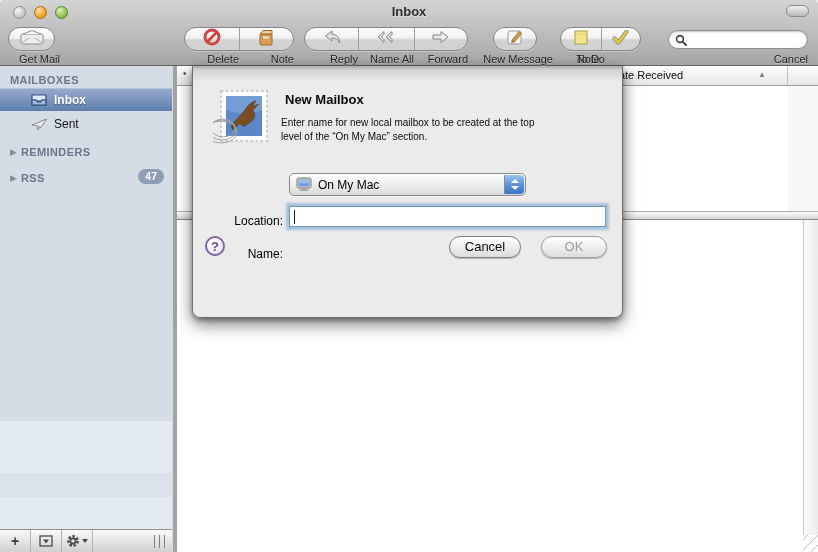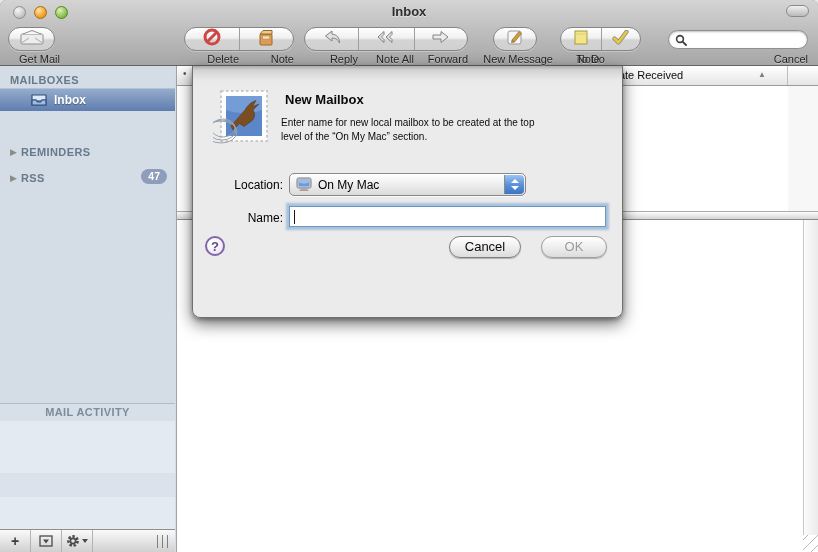--- a/index.html
+++ b/index.html
@@ -30,21 +30,21 @@
     text-shadow:0 1px 0 rgba(255,255,255,.4);white-space:nowrap;}
 
   .searchbox{position:absolute;top:30px;left:668px;width:140px;height:19px;border-radius:10px;
     background:#fff;border:1px solid #8f8f8f;box-shadow:inset 0 1px 2px rgba(0,0,0,.25);
     display:flex;align-items:center;padding:0 6px;}
   .searchbox input{border:none;outline:none;background:transparent;width:100%;font-size:11px;
     font-family:"Liberation Sans",sans-serif;}
 
   
   .sidebar{position:absolute;top:66px;left:0;width:177px;bottom:0;background:#d4dce5;
-    border-right:1px solid #a3a3a3;}
+    border-right:4px solid #a3a3a3;}
   .sec-label{position:absolute;left:10px;font-size:11px;font-weight:bold;color:#68798c;letter-spacing:.4px;}
   .side-row{position:absolute;left:0;right:1px;height:22px;display:flex;align-items:center;font-size:12px;color:#111;}
   .side-row .ic{width:18px;display:flex;justify-content:center;margin-right:6px;}
   .selected{background:linear-gradient(#97adcc,#5e7eae);box-shadow:inset 0 1px 0 #b0c1d8;
     color:#fff;font-weight:bold;text-shadow:0 1px 1px rgba(0,0,0,.35);}
   .tri{font-size:9px;color:#8b8b8b;margin-right:4px;}
   .badge{position:absolute;right:8px;top:2px;background:#8e9dba;color:#fff;font-size:10.5px;
     font-weight:bold;border-radius:9px;padding:1px 7px;line-height:13px;}
   .act-header{position:absolute;left:0;right:1px;top:337px;height:18px;background:#d7dfe9;
     border-top:1px solid #b1bbc6;text-align:center;font-size:11px;font-weight:bold;color:#7c8c9e;
@@ -78,21 +78,21 @@
 
   
   .sheet{position:absolute;left:192px;top:66px;width:431px;height:252px;z-index:30;
     background:linear-gradient(#ababab 0,#d2d2d2 4px,#e9e9e9 14px,#ebebeb 20px);
     border:1px solid #6f6f6f;border-top:none;border-radius:0 0 8px 8px;
     box-shadow:0 6px 16px rgba(0,0,0,.55),0 2px 4px rgba(0,0,0,.3);}
   .dlg-icon{position:absolute;left:20px;top:22px;}
   .dlg-title{position:absolute;left:92px;top:26px;font-size:13px;font-weight:bold;color:#0a0a0a;}
   .dlg-msg{position:absolute;left:88px;top:50px;width:330px;font-size:10px;line-height:1.4;
     color:#0a0a0a;white-space:pre-line;}
-  .dlg-lab{position:absolute;left:10px;width:80px;text-align:right;font-size:12px;color:#000;}
+  .dlg-lab{position:absolute;left:10px;width:80px;text-align:right;font-size:12px;color:#000;margin-top:36px;}
   .popup{position:absolute;left:96px;top:107px;width:237px;height:23px;border:1px solid #898989;
     border-radius:5px;background:linear-gradient(#ffffff,#ececec 55%,#dadada);
     box-shadow:0 1px 0 rgba(255,255,255,.7);display:flex;align-items:center;padding-left:6px;font-size:12px;color:#000;}
   .popup .ptxt{margin-left:6px;}
   .stepper{position:absolute;right:1px;top:1px;bottom:1px;width:20px;border-left:1px solid #8a8a8a;
     border-radius:0 4px 4px 0;background:linear-gradient(#9cc4f2,#5b92d8 50%,#3a74c6);
     display:flex;flex-direction:column;align-items:center;justify-content:center;gap:3px;}
   .tri-up{width:0;height:0;border-left:4px solid transparent;border-right:4px solid transparent;border-bottom:4px solid #fff;}
   .tri-dn{width:0;height:0;border-left:4px solid transparent;border-right:4px solid transparent;border-top:4px solid #fff;}
   .name-field{position:absolute;left:96px;top:140px;width:317px;height:21px;background:#fff;
@@ -176,21 +176,21 @@
       </div>
       <div class="seg" style="width:54px;">
         <span>
           <svg width="19" height="14" viewBox="0 0 19 14">
             <path d="M2 5 L10 5 L10 1.5 L17 7 L10 12.5 L10 9 L2 9 Z" fill="#ececec" stroke="#828282" stroke-linejoin="round"></path>
           </svg>
         </span>
       </div>
     </div>
     <div class="tlabel" style="left:304px;width:54px;">Reply</div>
-    <div class="tlabel" style="left:358px;width:56px;">Note All</div>
+    <div class="tlabel" style="left:358px;width:56px;">Name All</div>
     <div class="tlabel" style="left:414px;width:54px;">Forward</div>
 
     <div class="cap" style="left:493px;width:44px;">
       <div class="seg" style="width:100%;">
         <span>
           <svg width="17" height="16" viewBox="0 0 17 16">
             <rect x="1" y="2" width="13" height="13" rx="2" fill="#f6f6f6" stroke="#9a9a9a"></rect>
             <path d="M5 11 L12 2.5 L14.5 4.5 L7.5 13 L4.5 13.6 Z" fill="#cf9c43" stroke="#8d6a28" stroke-width=".7"></path>
             <path d="M5 11 L7.5 13" stroke="#8d6a28" stroke-width=".7"></path>
           </svg>
@@ -238,33 +238,41 @@
     <div class="side-row selected" style="top:22px;height:23px;padding-left:30px;">
       <span class="ic">
         <svg width="16" height="12" viewBox="0 0 16 12">
           <path d="M1 1 L15 1 L15 11 L1 11 Z M1 6 L5 6 L6.5 8 L9.5 8 L11 6 L15 6" fill="#dce9f8" stroke="#33517c" stroke-width="1.2" stroke-linejoin="round"></path>
           <path d="M1 6 L5 6 L6.5 8 L9.5 8 L11 6 L15 6 L15 11 L1 11 Z" fill="#9dbbdf" stroke="#33517c" stroke-width="1.2"></path>
         </svg>
       </span>
       <span>Inbox</span>
     </div>
 
+    <div class="side-row" style="top:47px;padding-left:30px;">
+      <span class="ic">
+        <svg width="17" height="13" viewBox="0 0 17 13">
+          <path d="M1 7 L15.5 1 L10 9.5 L6.5 8 Z" fill="#ececec" stroke="#8a8a8a" stroke-linejoin="round"></path>
+          <path d="M6.5 8 L6.8 12 L9 9.2" fill="#cfcfcf" stroke="#8a8a8a" stroke-linejoin="round"></path>
+        </svg>
+      </span>
+      <span>Sent</span>
+    </div>
 
     <div class="side-row" style="top:75px;padding-left:10px;">
       <span class="tri">▶</span>
       <span style="font-weight:bold;color:#68798c;font-size:11px;letter-spacing:.4px;">REMINDERS</span>
     </div>
 
     <div class="side-row" style="top:101px;padding-left:10px;">
       <span class="tri">▶</span>
       <span style="font-weight:bold;color:#68798c;font-size:11px;letter-spacing:.4px;">RSS</span>
       <span class="badge">47</span>
     </div>
 
-    <div class="act-header">MAIL ACTIVITY</div>
     <div class="act-a"></div>
     <div class="act-b"></div>
     <div class="act-c"></div>
 
     <div class="side-bottom">
       <div class="sb-btn">
         <span style="font-weight:bold;">+</span>
       </div>
       <div class="sb-btn">
         <span style="display:flex;">

